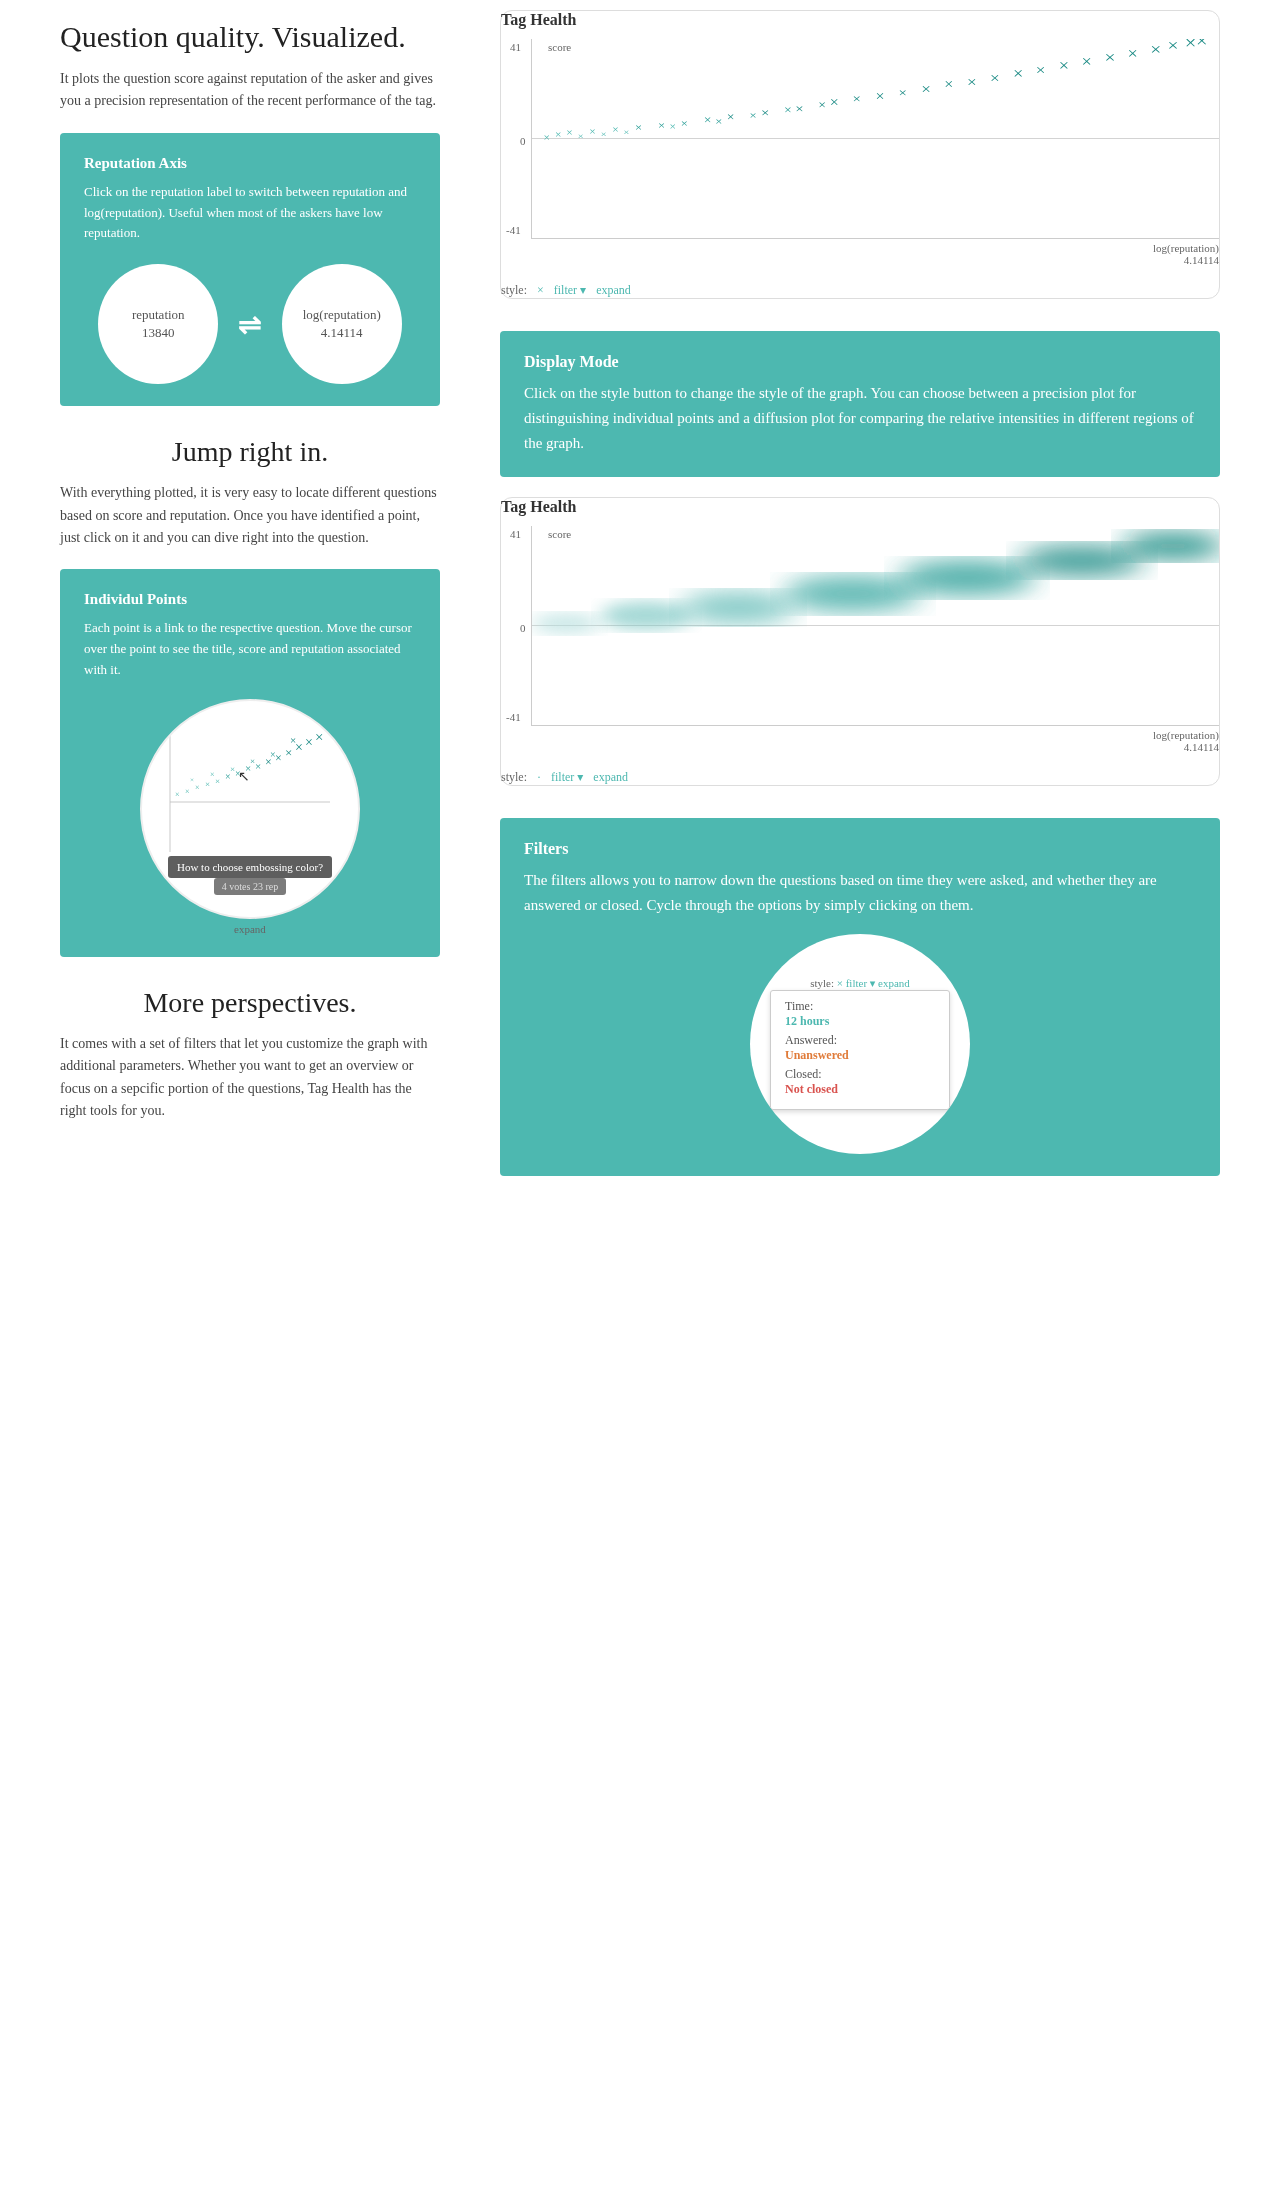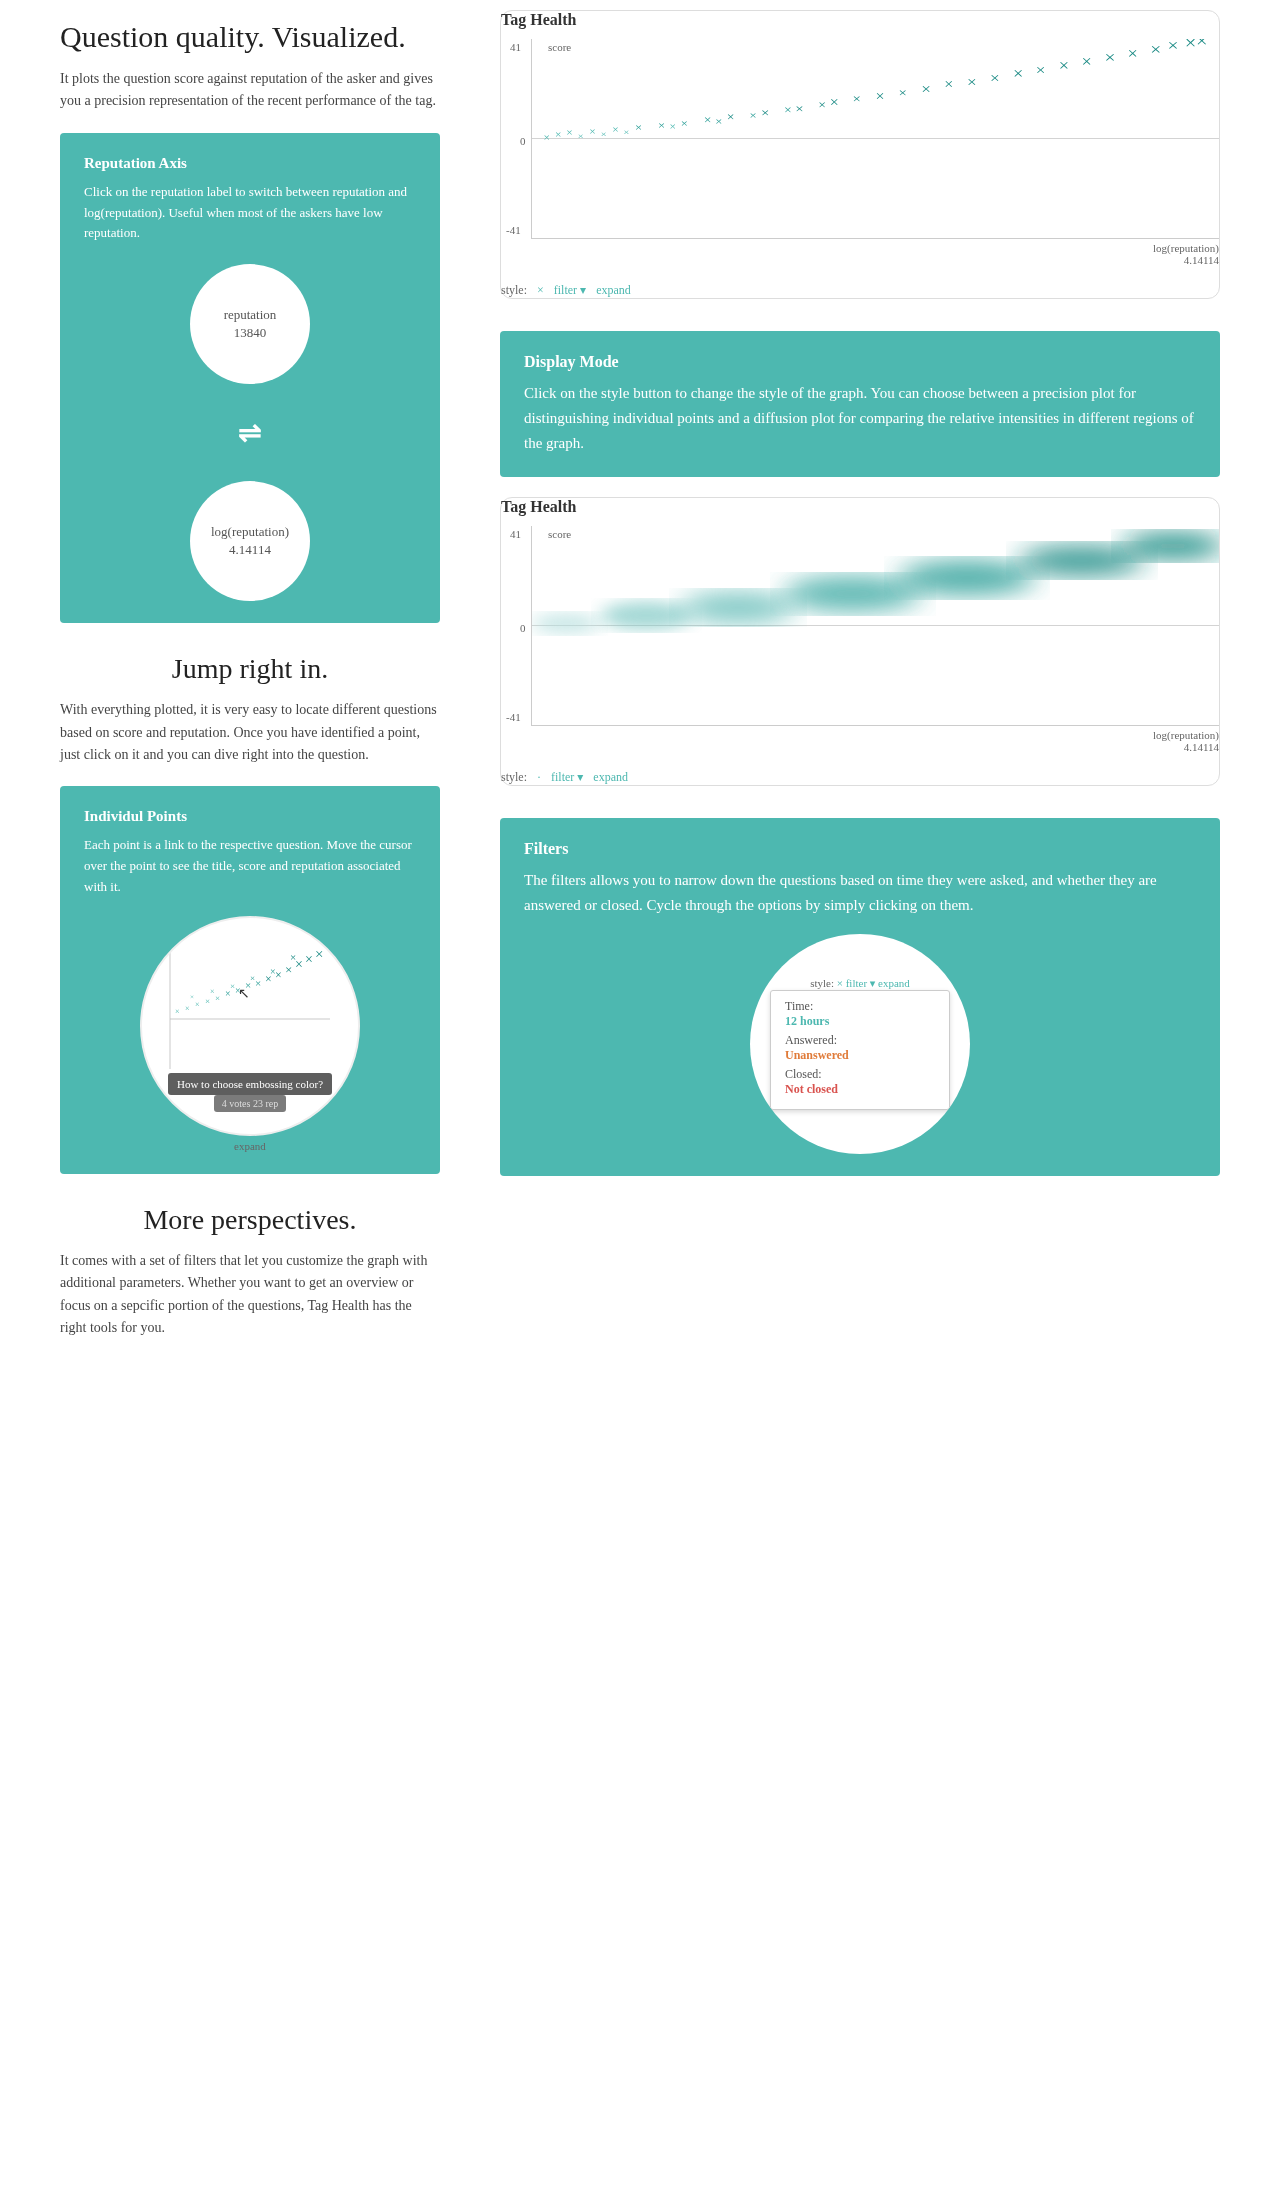--- a/index.html
+++ b/index.html
@@ -56,23 +56,22 @@
     .teal-box p {
       font-size: 13px;
       line-height: 1.6;
       color: #fff;
     }
 
     .reputation-demo {
       display: flex;
       align-items: center;
       justify-content: center;
-      gap: 32px;
+      gap: 20px;
       margin-top: 20px;
-      flex-direction: column;
     }
 
     .rep-circle {
       width: 120px;
       height: 120px;
       background: #fff;
       border-radius: 50%;
       display: flex;
       flex-direction: column;
       align-items: center;

